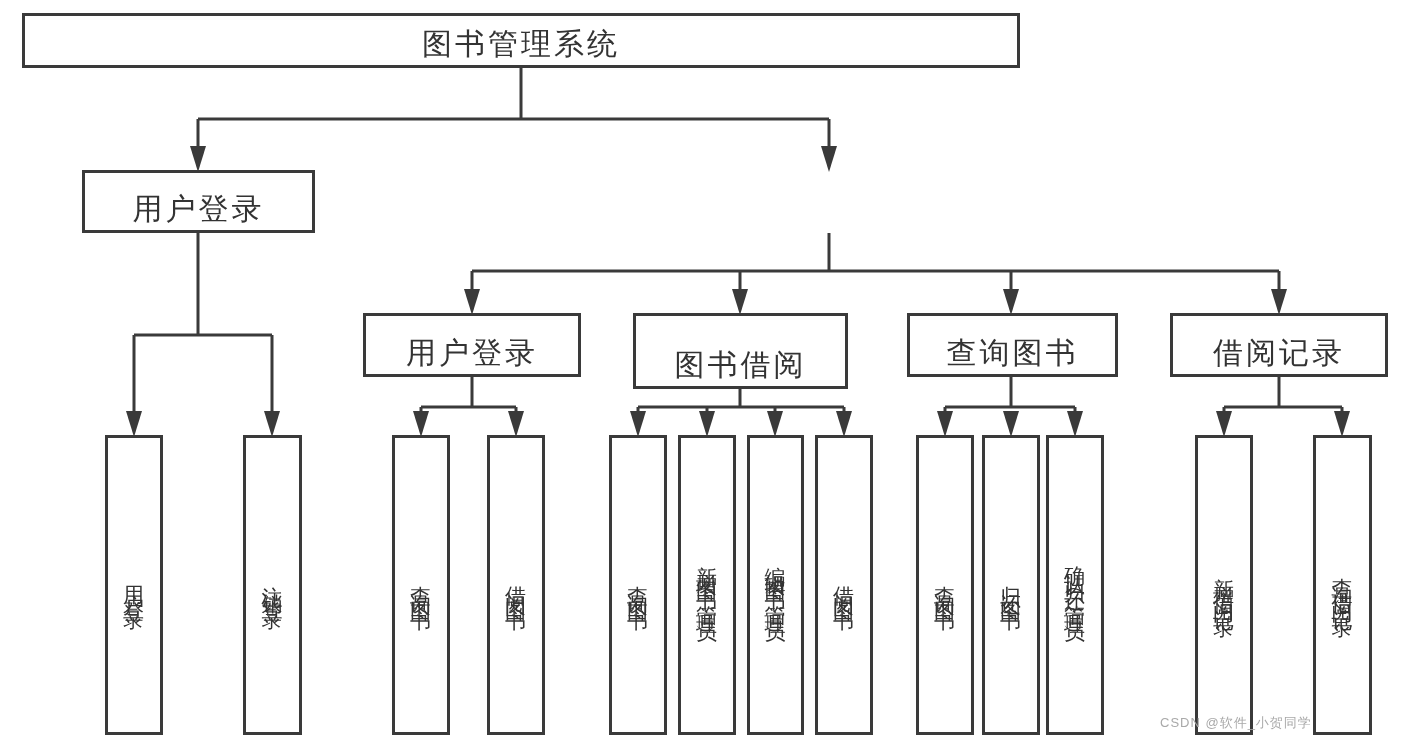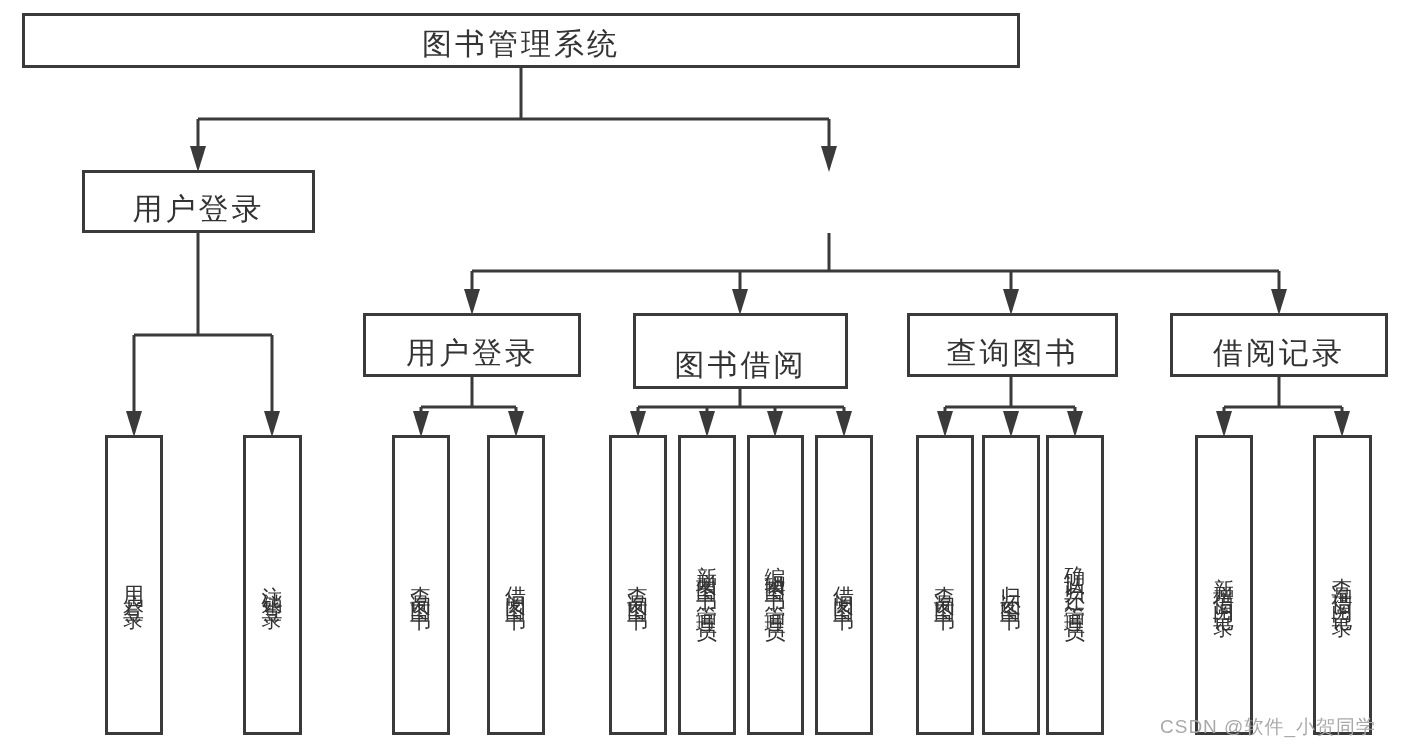--- a/index.html
+++ b/index.html
@@ -41,21 +41,21 @@
     writing-mode:vertical-rl;
     text-orientation:mixed;
     font-size:21px;
     letter-spacing:8px;
     line-height:1;
     white-space:nowrap;
   }
   .watermark{
     position:absolute;
     left:1160px;top:714px;
-    font-size:19px;
+    font-size:13px;
     letter-spacing:1px;
     color:var(--wm-color);
     white-space:nowrap;
   }
 </style>
 </head>
 <body>
 
 <div class="canvas">
 

